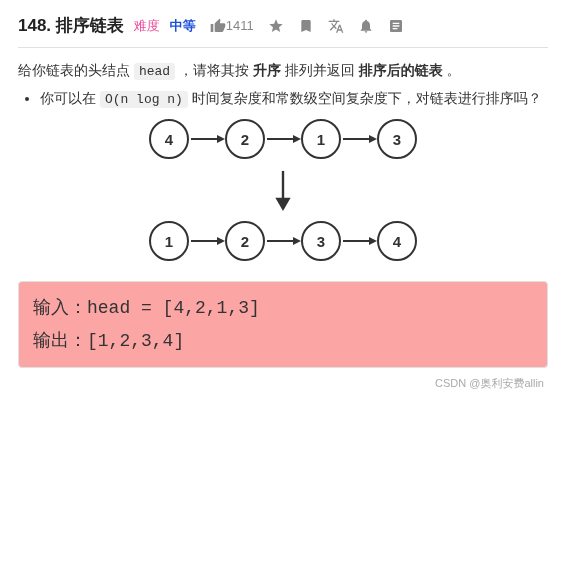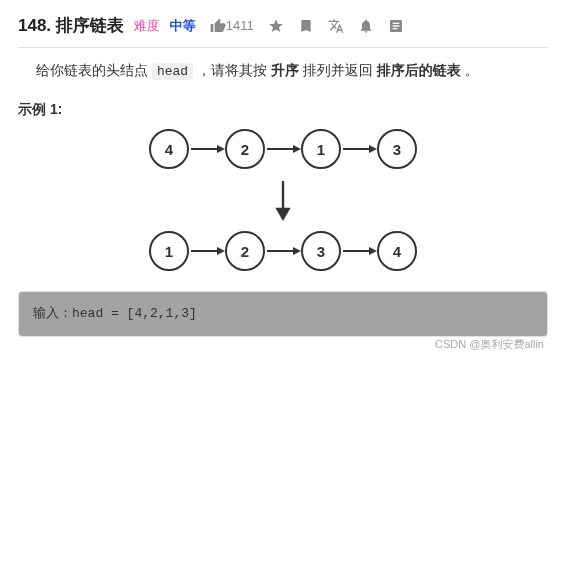--- a/index.html
+++ b/index.html
@@ -51,21 +51,20 @@
     }
     .icon-item svg {
       width: 16px;
       height: 16px;
       fill: #888;
     }
     .problem-body {
       margin-top: 10px;
       line-height: 1.8;
       font-size: 14px;
-      margin-left: 18px;
     }
     .inline-code {
       background: #f0f0f0;
       border-radius: 3px;
       padding: 1px 5px;
       font-family: Consolas, "Courier New", monospace;
       font-size: 13px;
       color: #333;
     }
     .bold-text {
@@ -131,35 +130,35 @@
       display: flex;
       align-items: center;
       justify-content: center;
       margin: 2px 0;
     }
     .down-arrow svg {
       width: 36px;
       height: 42px;
     }
     .code-block {
-      background: #a3a3a3;
+      background: #fca5a5;
       border: 1px solid #e0e0e0;
       border-radius: 4px;
       padding: 10px 14px;
       font-family: Consolas, "Courier New", monospace;
-      font-size: 13px;
+      font-size: 18px;
       color: #333;
       margin-top: 20px;
       line-height: 1.8;
     }
     .footer-watermark {
       text-align: right;
       color: #aaa;
       font-size: 11px;
-      margin-top: 0;
+      margin-top: 8px;
       padding-right: 4px;
     }
   </style>
 </head>
 <body>
 
 <div class="container">
 
   <div class="title-row">
     <span class="title-text">148. 排序链表</span>
@@ -204,23 +203,27 @@
           </svg>
       </span>
     </div>
   </div>
 
   <div class="problem-body">
     <p>
       <span>给你链表的头结点 </span><code class="inline-code">head</code><span> ，请将其按 </span><span class="bold-text">升序</span><span> 排列并返回 </span><span class="bold-text">排序后的链表</span><span> 。</span>
     </p>
 
-  </div>
-
-  <div class="example-title">示例 1:</div>
+    <ul class="bullet-list">
+      <li>
+        <span>你可以在 </span><code class="inline-code">O(n  log  n)</code><span> 时间复杂度和常数级空间复杂度下，对链表进行排序吗？</span>
+      </li>
+    </ul>
+  </div>
+
 
   <div class="diagram-area">
 
     <div class="ll-row">
       <div class="ll-node">4</div>
       <div class="ll-arrow">
         <svg viewBox="0 0 36 18">
             <line x1="2" y1="9" x2="28" y2="9" stroke="#333" stroke-width="2"></line>
             <polygon points="28,5 36,9 28,13" fill="#333"></polygon>
           </svg>
@@ -272,16 +275,19 @@
           </svg>
       </div>
       <div class="ll-node">4</div>
     </div>
   </div>
 
   <div class="code-block">
     <div>
       <span>输入：</span><span>head = [4,2,1,3]</span>
     </div>
+    <div>
+      <span>输出：</span><span>[1,2,3,4]</span>
+    </div>
   </div>
 
   <div class="footer-watermark">CSDN @奥利安费allin</div>
 </div>
 
 </body></html>

